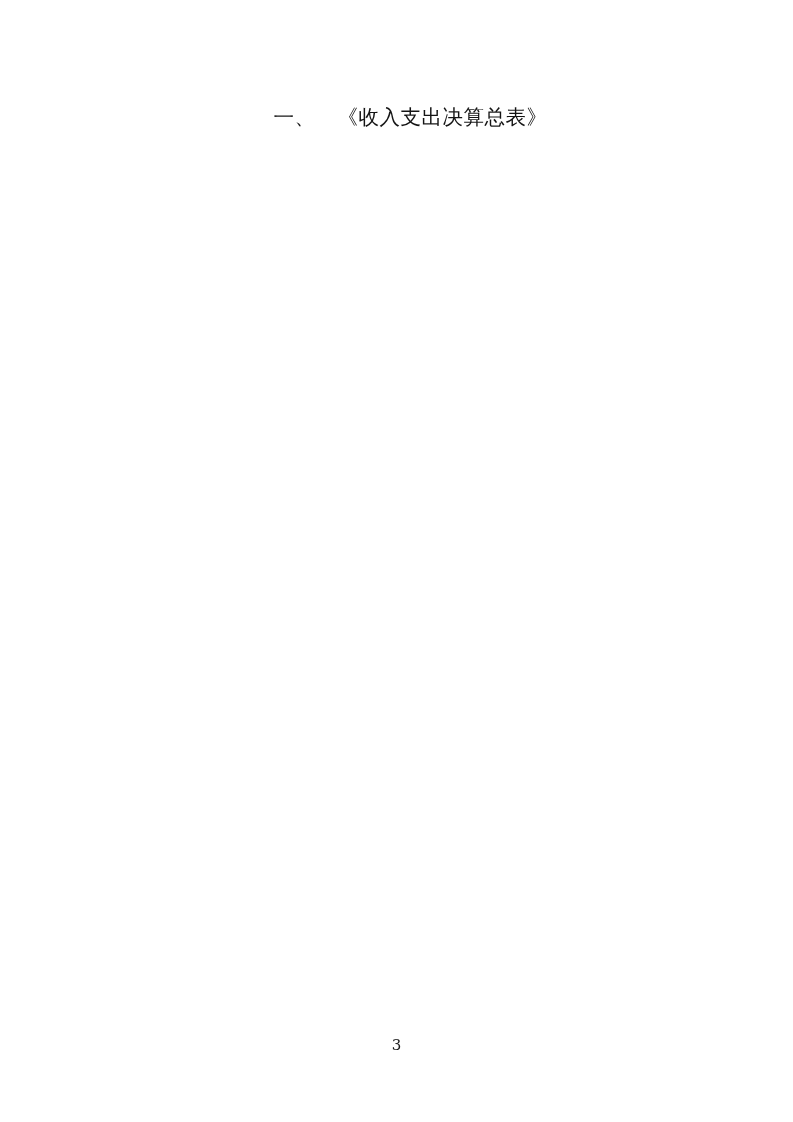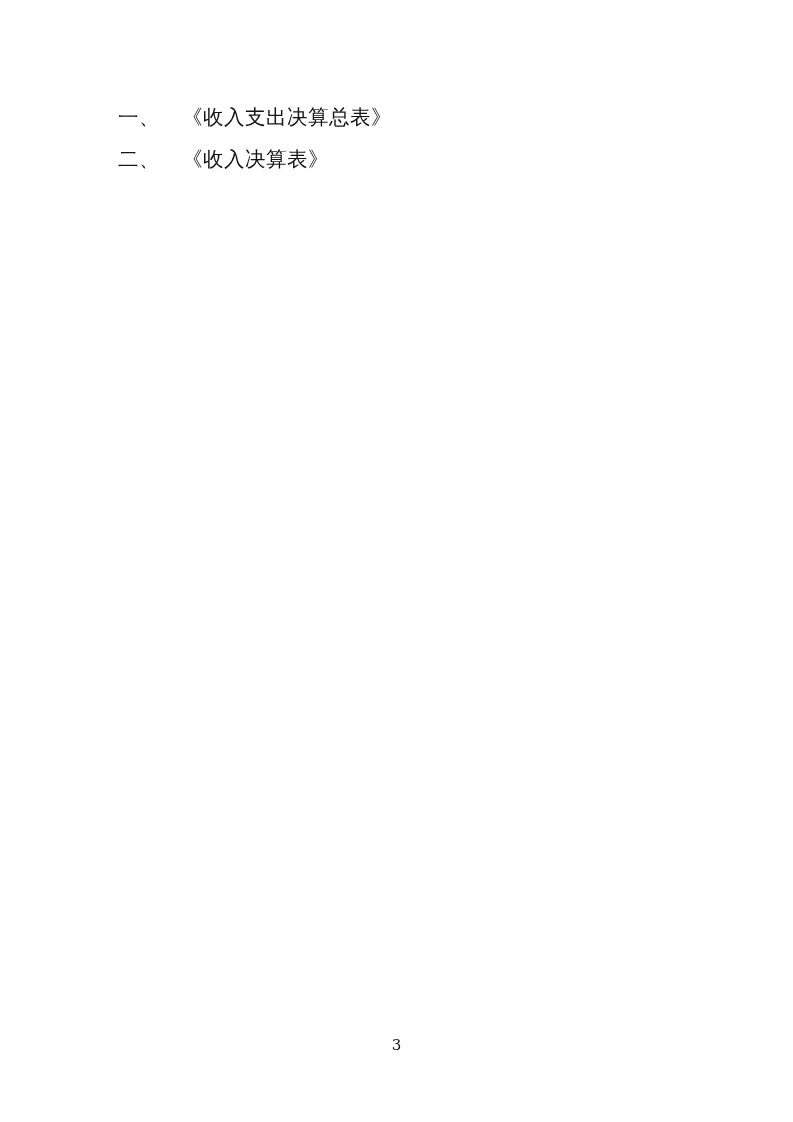--- a/index.html
+++ b/index.html
@@ -19,20 +19,21 @@
     position: relative;
     width: 793px;
     height: 1122px;
     box-sizing: border-box;
   }
   .content {
     position: absolute;
     top: 96px;
     left: 118px;
     right: 90px;
+    text-align: center;
   }
   .toc-item {
     font-size: 20.5px;
     line-height: 42px;
     letter-spacing: 0.5px;
     white-space: nowrap;
     color: #141414;
   }
   .toc-num {
     display: inline-block;
@@ -59,23 +60,20 @@
 <body>
 
 <div class="page">
 
   <div class="content">
 
     <div class="toc-item">
       <span class="toc-num">一、</span><span class="toc-sep"></span><span class="toc-title">《收入支出决算总表》</span>
     </div>
 
-    <div class="toc-item">
-      <span class="toc-num">二、</span><span class="toc-sep"></span><span class="toc-title">《收入决算表》</span>
-    </div>
 
 
 
 
 
 
 
 
   </div>
 

